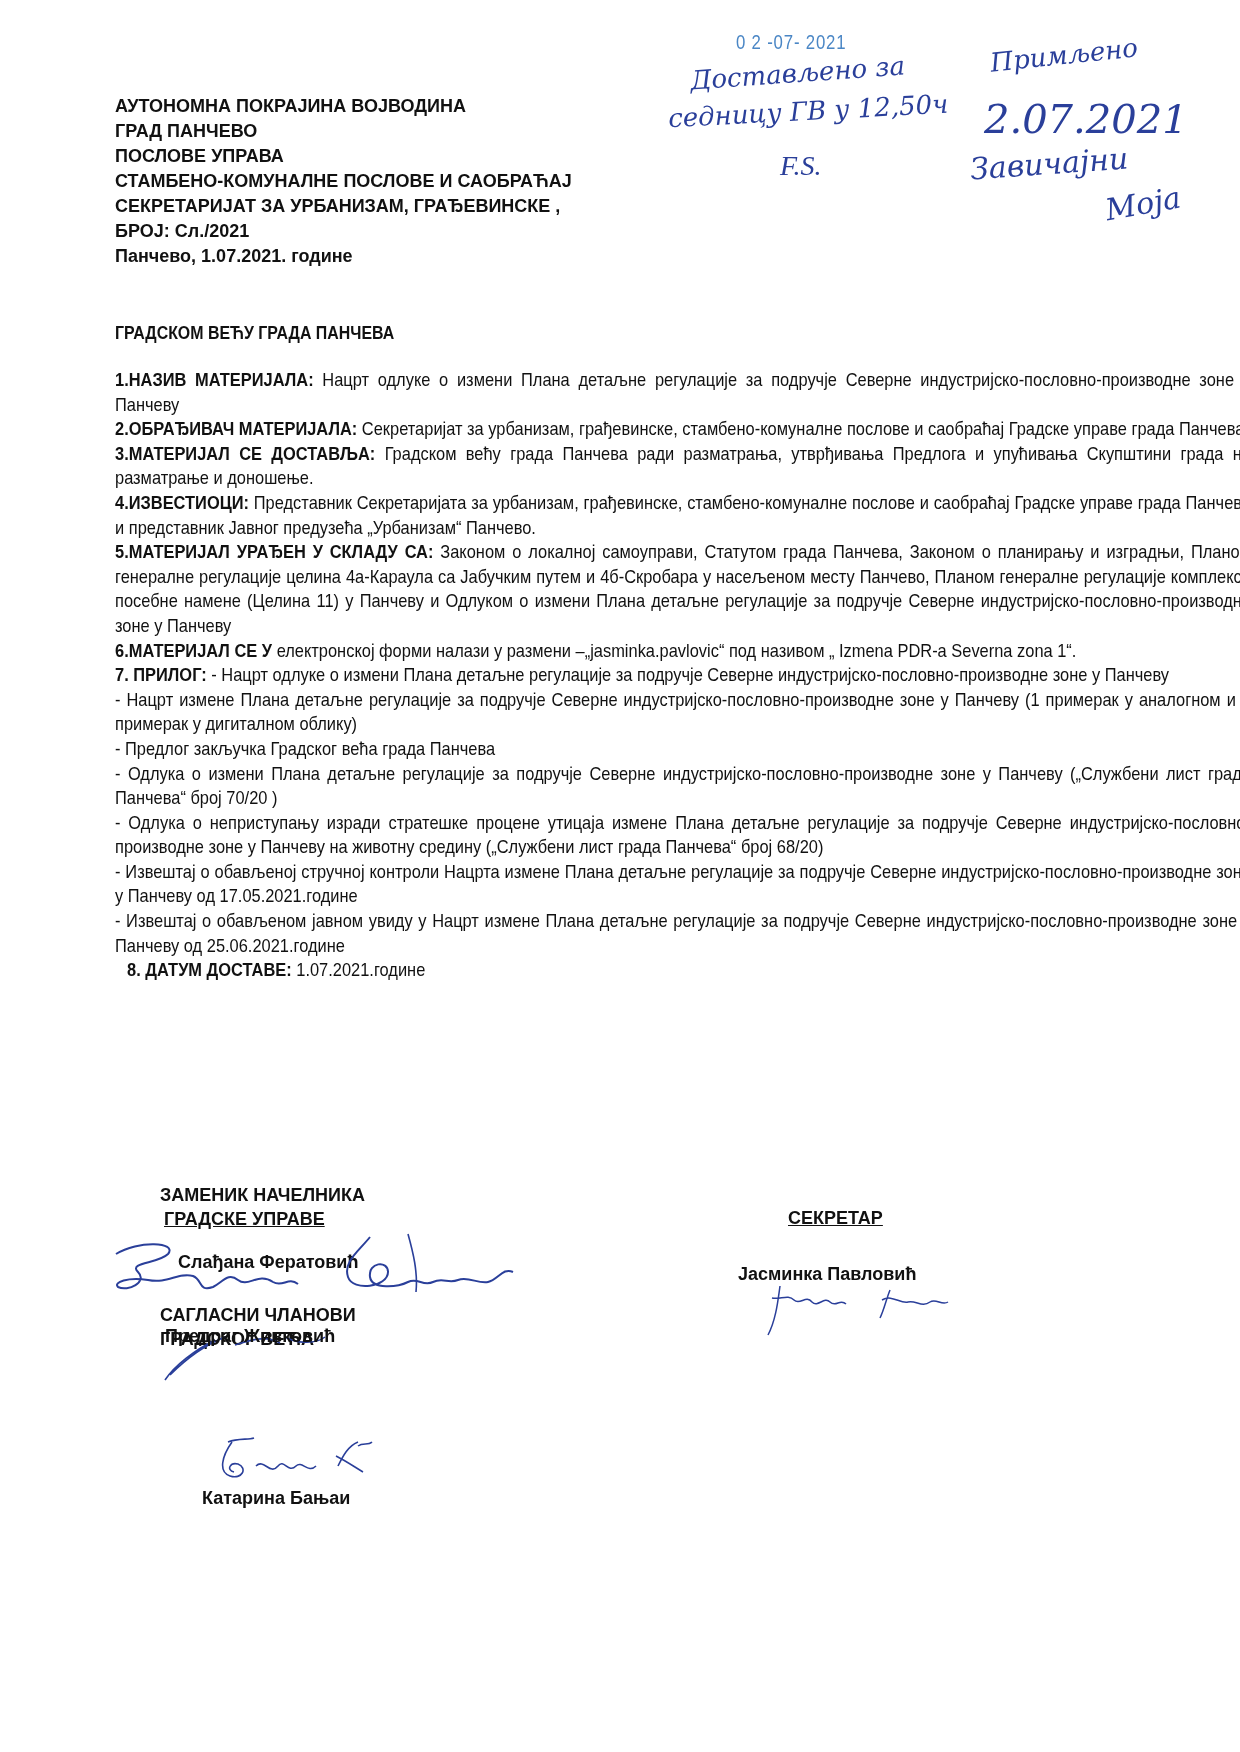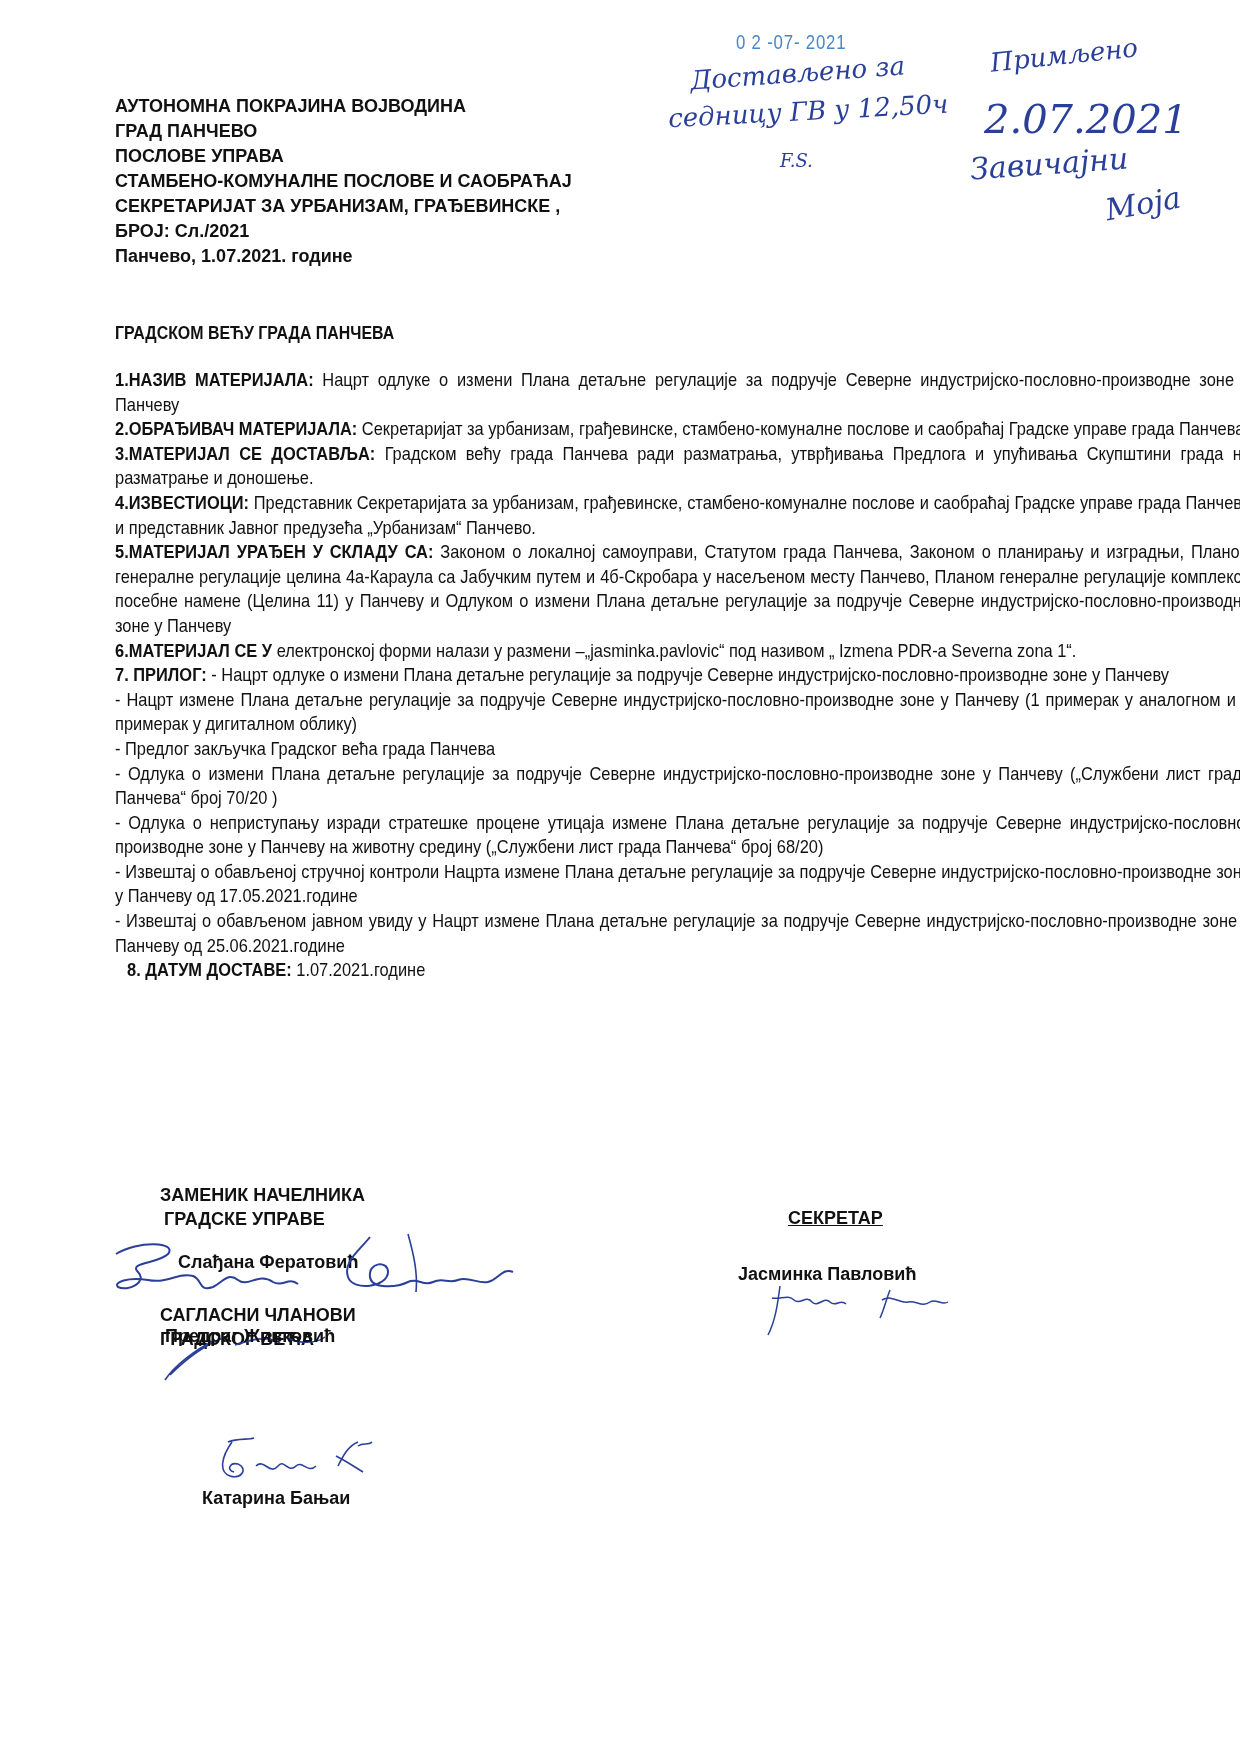--- a/index.html
+++ b/index.html
@@ -53,21 +53,21 @@
 </style>
 </head>
 <body>
 
 <div class="page">
 
   <div class="stamp">0 2 -07- 2021</div>
 
   <div class="handnote" style="left:690px; top:58px; transform:rotate(-4deg);">Достављено за</div>
   <div class="handnote" style="left:668px; top:96px; transform:rotate(-3deg);">седницу ГВ у 12,50ч</div>
-  <div class="handnote" style="left:780px; top:150px; font-size:18px;">F.S.</div>
+  <div class="handnote" style="left:780px; top:150px; font-size:28px;font-family:Liberation Serif, serif;">F.S.</div>
 
   <div class="handnote" style="left:990px; top:40px; transform:rotate(-6deg);">Примљено</div>
   <div class="handnote" style="left:984px; top:96px; font-size:40px;">2.07.2021</div>
   <div class="handnote" style="left:970px; top:146px; font-size:30px; transform:rotate(-4deg);">Завичајни</div>
   <div class="handnote" style="left:1105px; top:186px; font-size:30px; transform:rotate(-10deg);">Моја</div>
 
   <div class="header-block">
     <div class="header-line">АУТОНОМНА ПОКРАЈИНА ВОЈВОДИНА</div>
     <div class="header-line">ГРАД ПАНЧЕВО</div>
     <div class="header-line">ПОСЛОВЕ УПРАВА</div>
@@ -91,21 +91,21 @@
     <p class="bullet last-line">- Предлог закључка Градског већа града Панчева</p>
     <p class="bullet last-line">- Одлука о измени Плана детаљне регулације за подручје Северне индустријско-пословно-производне зоне  у Панчеву („Службени лист града Панчева“ број 70/20 )</p>
     <p class="bullet last-line">- Одлука о неприступању изради стратешке процене утицаја измене Плана детаљне регулације за подручје Северне индустријско-пословно-производне зоне   у Панчеву на животну средину („Службени лист града Панчева“ број 68/20)</p>
     <p class="bullet last-line">-  Извештај о обављеној стручној контроли Нацрта  измене Плана детаљне регулације за подручје Северне индустријско-пословно-производне зоне  у Панчеву од 17.05.2021.године</p>
     <p class="bullet last-line">- Извештај о  обављеном јавном увиду у Нацрт измене Плана детаљне регулације за подручје Северне индустријско-пословно-производне зоне  у Панчеву од 25.06.2021.године</p>
     <p class="para last-line" style="padding-left:14px;"><b>8. ДАТУМ ДОСТАВЕ:</b><span> 1.07.2021.године</span></p>
   </div>
 
   <div class="sig-left-title">
     <div>ЗАМЕНИК НАЧЕЛНИКА</div>
-    <div style="padding-left:4px;">ГРАДСКЕ УПРАВЕ</div>
+    <div style="padding-left:4px;text-decoration:underline;">ГРАДСКЕ УПРАВЕ</div>
   </div>
   <div class="sig-name" style="left:178px; top:1252px;">Слађана Фератовић</div>
 
   <svg class="ink" style="left:108px; top:1232px;" width="410" height="80" viewBox="0 0 410 80">
     <path d="M8 22 C30 8, 70 10, 60 22 C50 32, 20 30, 30 40 C40 50, 20 60, 10 55 C5 50, 20 45, 40 48 C60 52, 70 40, 85 44 C95 48, 90 60, 105 55 C115 50, 120 40, 130 48 C140 56, 150 40, 165 50 C175 56, 180 44, 190 52" fill="none" stroke="#2a3f9a" stroke-width="2"></path>
     <path d="M262 5 C250 20, 235 30, 240 45 C245 60, 280 55, 280 40 C280 28, 260 30, 262 45 C264 58, 290 55, 300 50 C310 45, 315 55, 325 50 C335 45, 340 52, 350 48 C360 44, 370 52, 380 50 C390 48, 395 35, 405 40" fill="none" stroke="#2a3f9a" stroke-width="2"></path>
     <path d="M300 2 C305 20, 310 40, 308 60" fill="none" stroke="#2a3f9a" stroke-width="1.6"></path>
   </svg>
 
   <div class="sig-left-title" style="top:1303px;">

